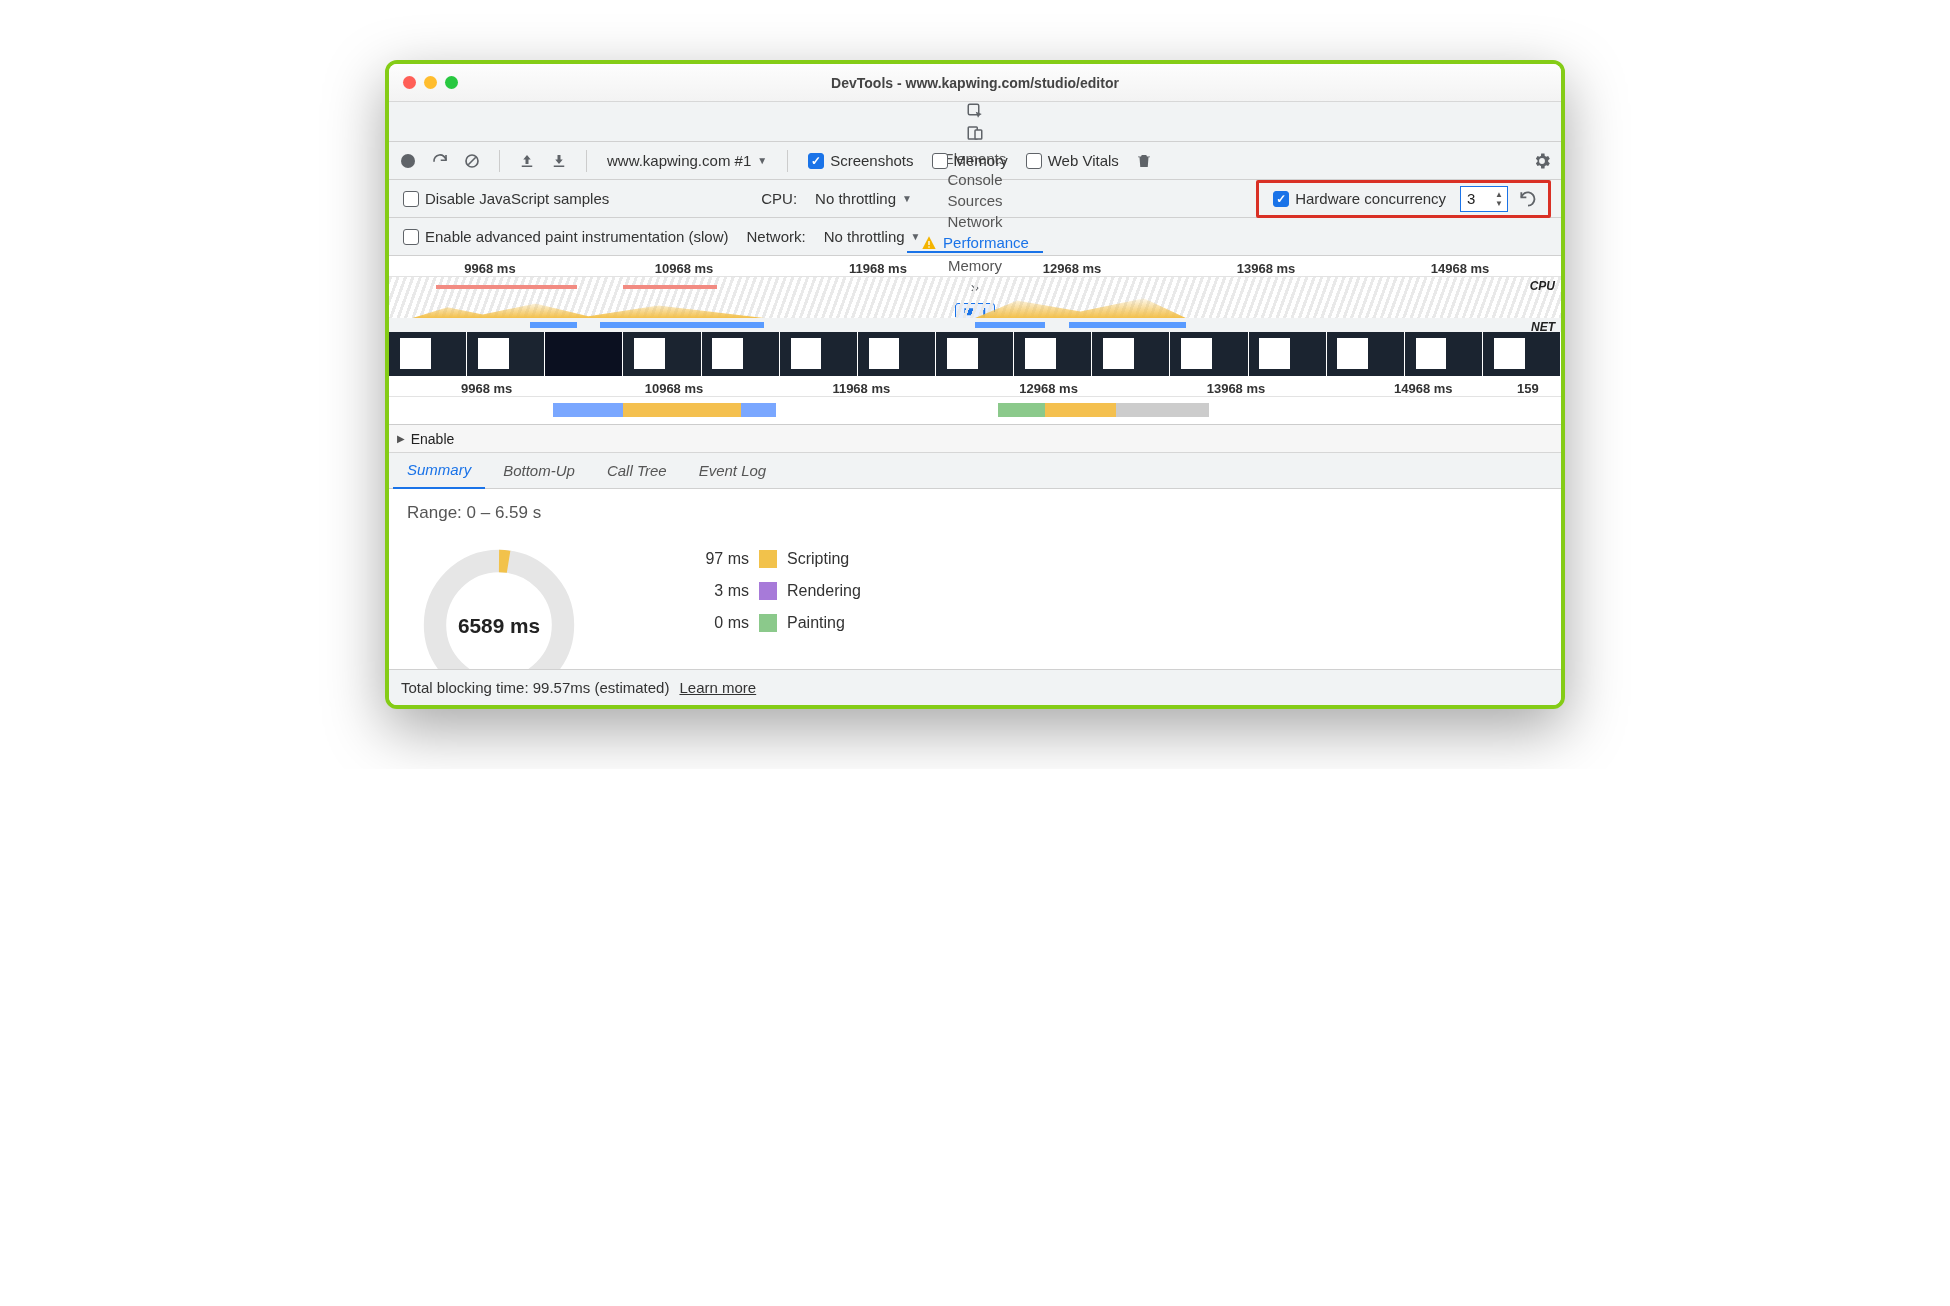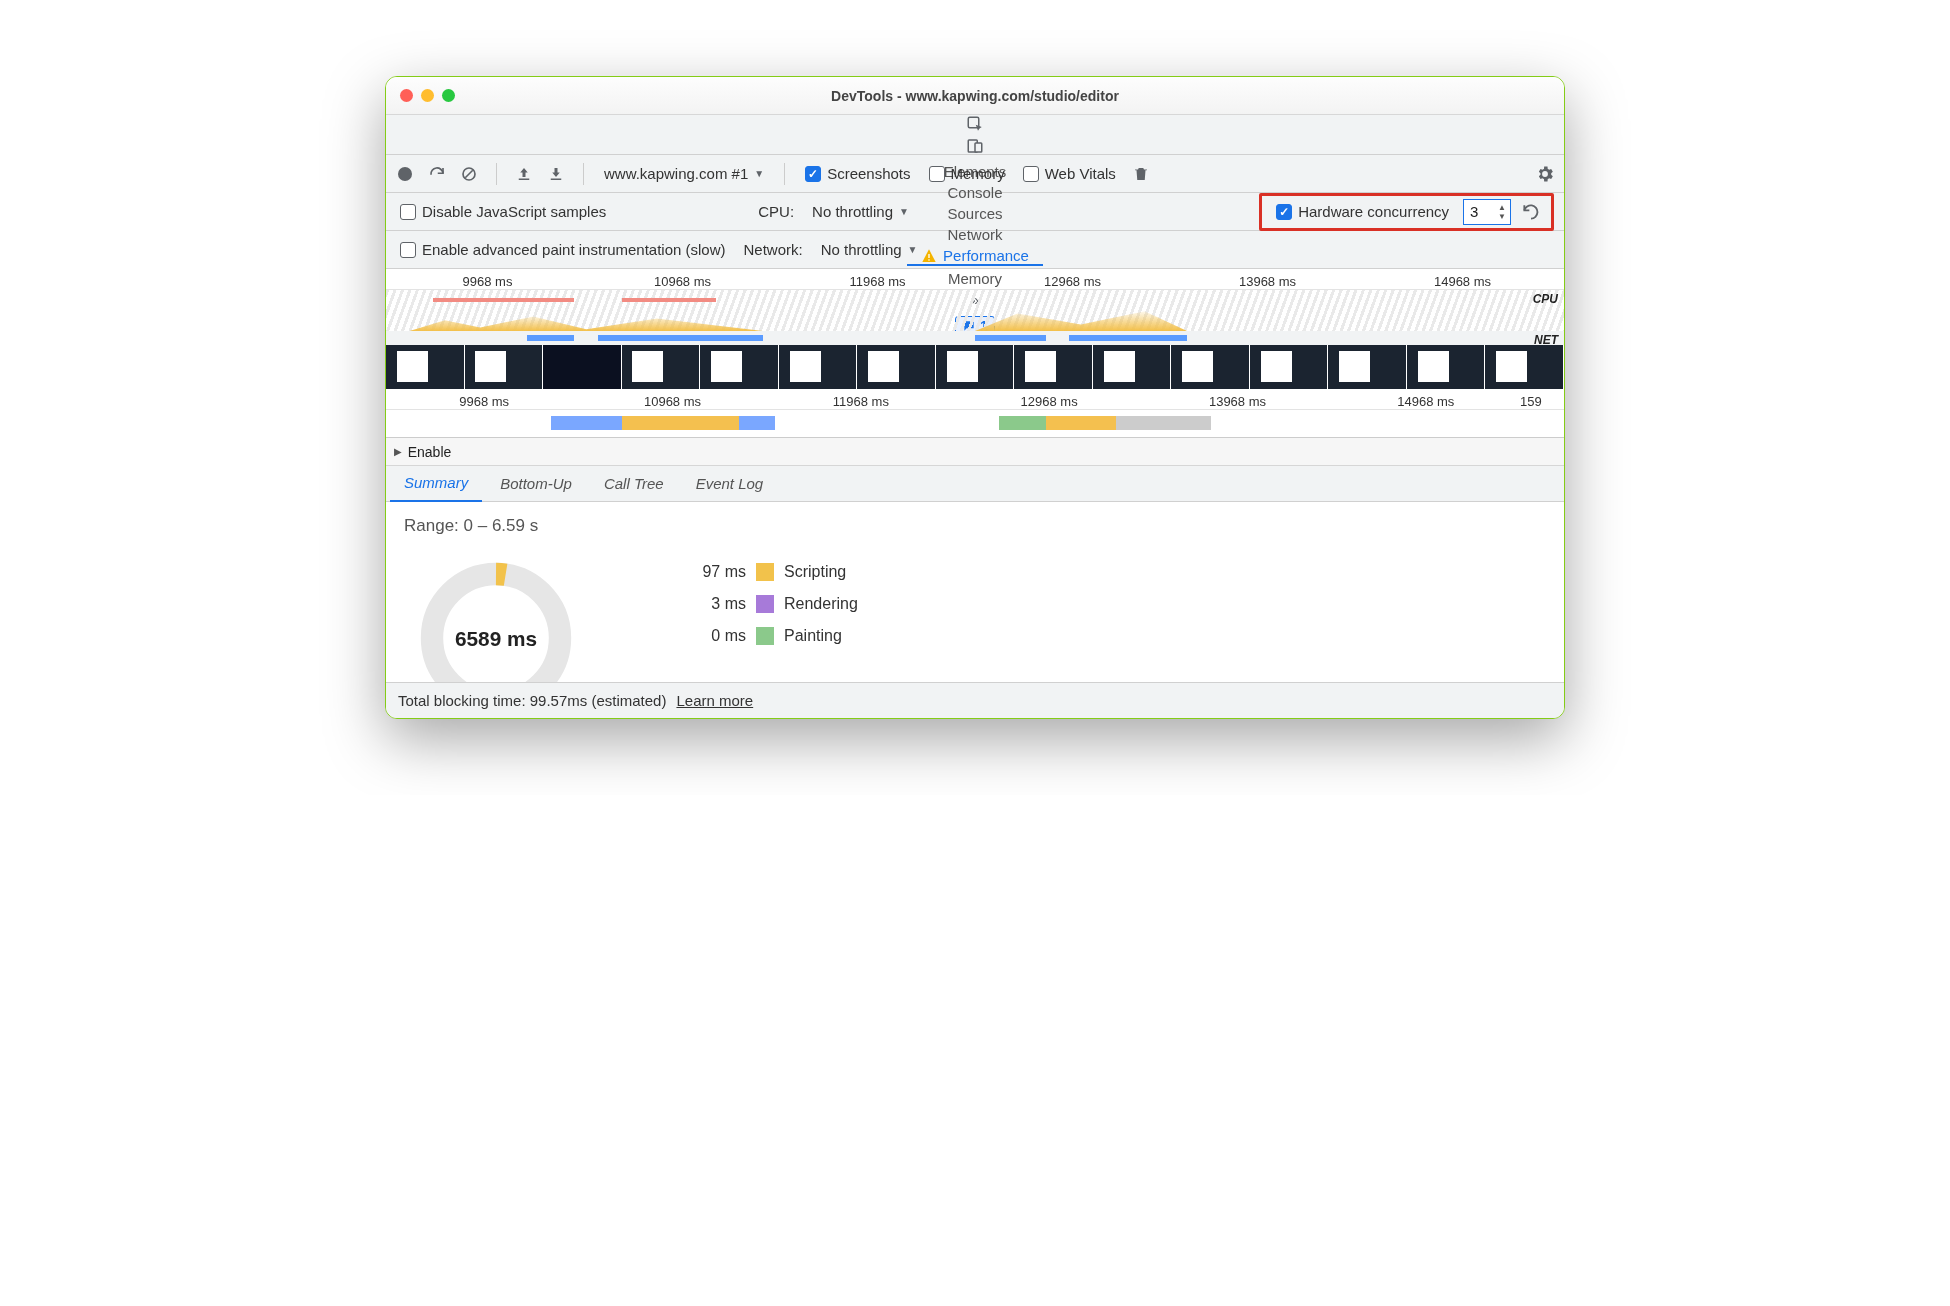--- a/index.html
+++ b/index.html
@@ -1,17 +1,17 @@
 <!DOCTYPE html>
 <html><head>
 <meta charset="utf-8">
 <style>
   * { box-sizing: border-box; }
   body { margin:0; padding:60px; background:#fff; font-family:-apple-system,BlinkMacSystemFont,"Segoe UI",Helvetica,Arial,sans-serif; font-size:14px; color:#333; }
-  .window { width:1180px; margin:16px auto; border:1px solid #84cc16; border-radius:12px; box-shadow:0 20px 60px rgba(0,0,0,.35); overflow:hidden; background:#fff; }
+  .window { width:1180px; margin:0 auto; border:4px solid #84cc16; border-radius:12px; box-shadow:0 20px 60px rgba(0,0,0,.35); overflow:hidden; background:#fff; }
   .titlebar { display:flex; align-items:center; height:38px; background:linear-gradient(#fdfdfd,#f3f3f3); border-bottom:1px solid #d7d7d7; position:relative; }
   .traffic { display:flex; gap:8px; padding-left:14px; }
   .dot { width:13px; height:13px; border-radius:50%; }
   .dot.r{background:#ff5f57}.dot.y{background:#ffbd2e}.dot.g{background:#28c840}
   .title { position:absolute; left:0; right:0; text-align:center; font-weight:600; font-size:14px; color:#444; }
   .tabbar { display:flex; align-items:center; height:40px; border-bottom:1px solid #d0d0d0; background:#f1f3f4; padding:0 6px; gap:4px; font-size:15px; color:#555;flex-direction:column; }
   .tabbar .icon-btn { width:28px; height:28px; display:flex; align-items:center; justify-content:center; color:#5f6368; }
   .vsep { width:1px; height:22px; background:#ccc; margin:0 6px; }
   .tab { padding:0 14px; height:40px; display:flex; align-items:center; gap:6px; cursor:pointer; }
   .tab.active { color:#1a73e8; border-bottom:2px solid #1a73e8; }
@@ -27,21 +27,21 @@
   .cbx { width:16px; height:16px; border:1.5px solid #5f6368; border-radius:3px; display:inline-flex; align-items:center; justify-content:center; background:#fff; }
   .cbx.checked { background:#1a73e8; border-color:#1a73e8; color:#fff; }
   .cbx.checked::after { content:"✓"; font-size:12px; font-weight:700; }
   .row2, .row3 { display:flex; align-items:center; height:38px; border-bottom:1px solid #d0d0d0; background:#f1f3f4; padding:0 10px; gap:14px; font-size:15px; color:#333; }
   .hc-box { display:flex; align-items:center; gap:10px; border:3px solid #d93025; padding:3px 10px; border-radius:2px; }
   .numin { display:flex; align-items:center; border:1px solid #1a73e8; background:#fff; height:26px; }
   .numin input { border:0; width:30px; text-align:left; padding:0 6px; font-size:15px; color:#222; outline:none; }
   .numin .step { display:flex; flex-direction:column; font-size:8px; color:#555; padding:0 4px; line-height:9px; }
   .overview { border-bottom:1px solid #ccc; }
   .tickrow { display:flex; font-size:13px; color:#333; height:20px; align-items:flex-end; padding:0 4px; }
-  .tickrow span { flex:1; text-align:center; }
+  .tickrow span { flex:1; text-align:center;font-weight:bold; }
   .cpu-area { height:42px; background:
     repeating-linear-gradient(110deg,#e9e9e9 0 3px,transparent 3px 7px);
     position:relative; border-top:1px solid #e3e3e3; }
   .cpu-label, .net-label { position:absolute; right:6px; font-size:12px; font-weight:700; color:#222;font-style:italic; }
   .cpu-label { top:2px; } .net-label { top:2px; }
   .net-bar { height:14px; background:#f1f3f4; position:relative; }
   .net-bar .seg { position:absolute; top:4px; height:6px; background:#5a9bff; }
   .filmstrip { display:flex; height:44px; background:#111; }
   .frame { flex:1; border-right:1px solid #fff; background:#1b2430; position:relative; }
   .frame .doc { position:absolute; left:14%; top:14%; width:40%; height:70%; background:#fff; }

